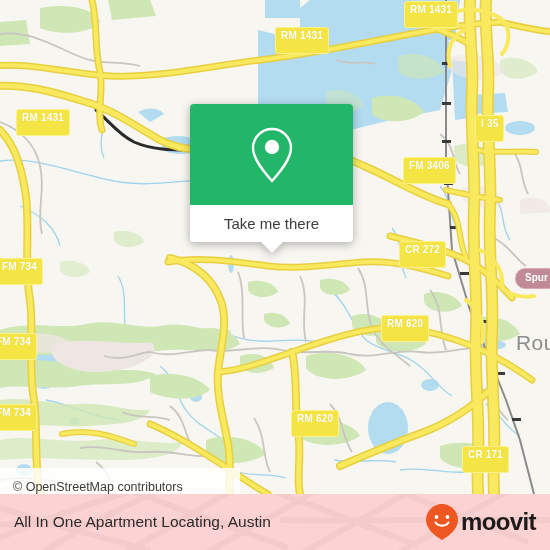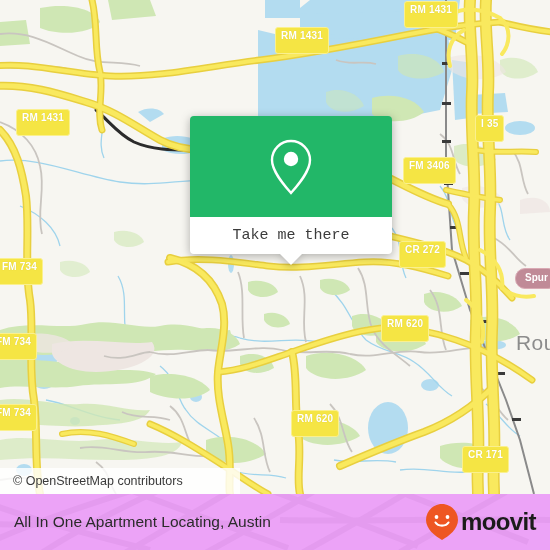--- a/index.html
+++ b/index.html
@@ -60,34 +60,33 @@
     letter-spacing: .4px;
     white-space: nowrap;
   }
 
   
   #osm-attrib {
     position: absolute;
     left: 0; bottom: 0;
     width: 240px; height: 26px;
     background: rgba(255,255,255,.82);
-    display: flex; align-items: center;
+    display: flex; align-items: flex-end;
     padding-left: 13px;
     font-size: 12.5px;
     color: #3a3a3a;
     white-space: nowrap;
   }
 
   
   #popup {
     position: absolute;
-    left: 190px; top: 116px;
-    width: 202px;
+    left: 190px; top: 104px;
+    width: 163px;
     filter: drop-shadow(0 2px 5px rgba(0,0,0,.30));
-    font-family: Liberation Mono, monospace;
   }
   #popup-head {
     height: 101px;
     background: #22b768;
     border-radius: 4px 4px 0 0;
     display: flex; align-items: center; justify-content: center;
   }
   #popup-foot {
     height: 37px;
     background: #ffffff;
@@ -107,21 +106,21 @@
     border-left: 11px solid transparent;
     border-right: 11px solid transparent;
     border-top: 11px solid #ffffff;
   }
 
   
   #footer {
     position: absolute;
     left: 0; top: 494px;
     width: 550px; height: 56px;
-    background: #d946ef;
+    background: #fca5a5;
     display: flex; align-items: center;
     overflow: hidden;
   }
   #footer-watermark {
     position: absolute; left:0; top:0; width:550px; height:56px;
     opacity: .5;
   }
   #footer-title {
     position: relative;
     margin-left: 14px;

